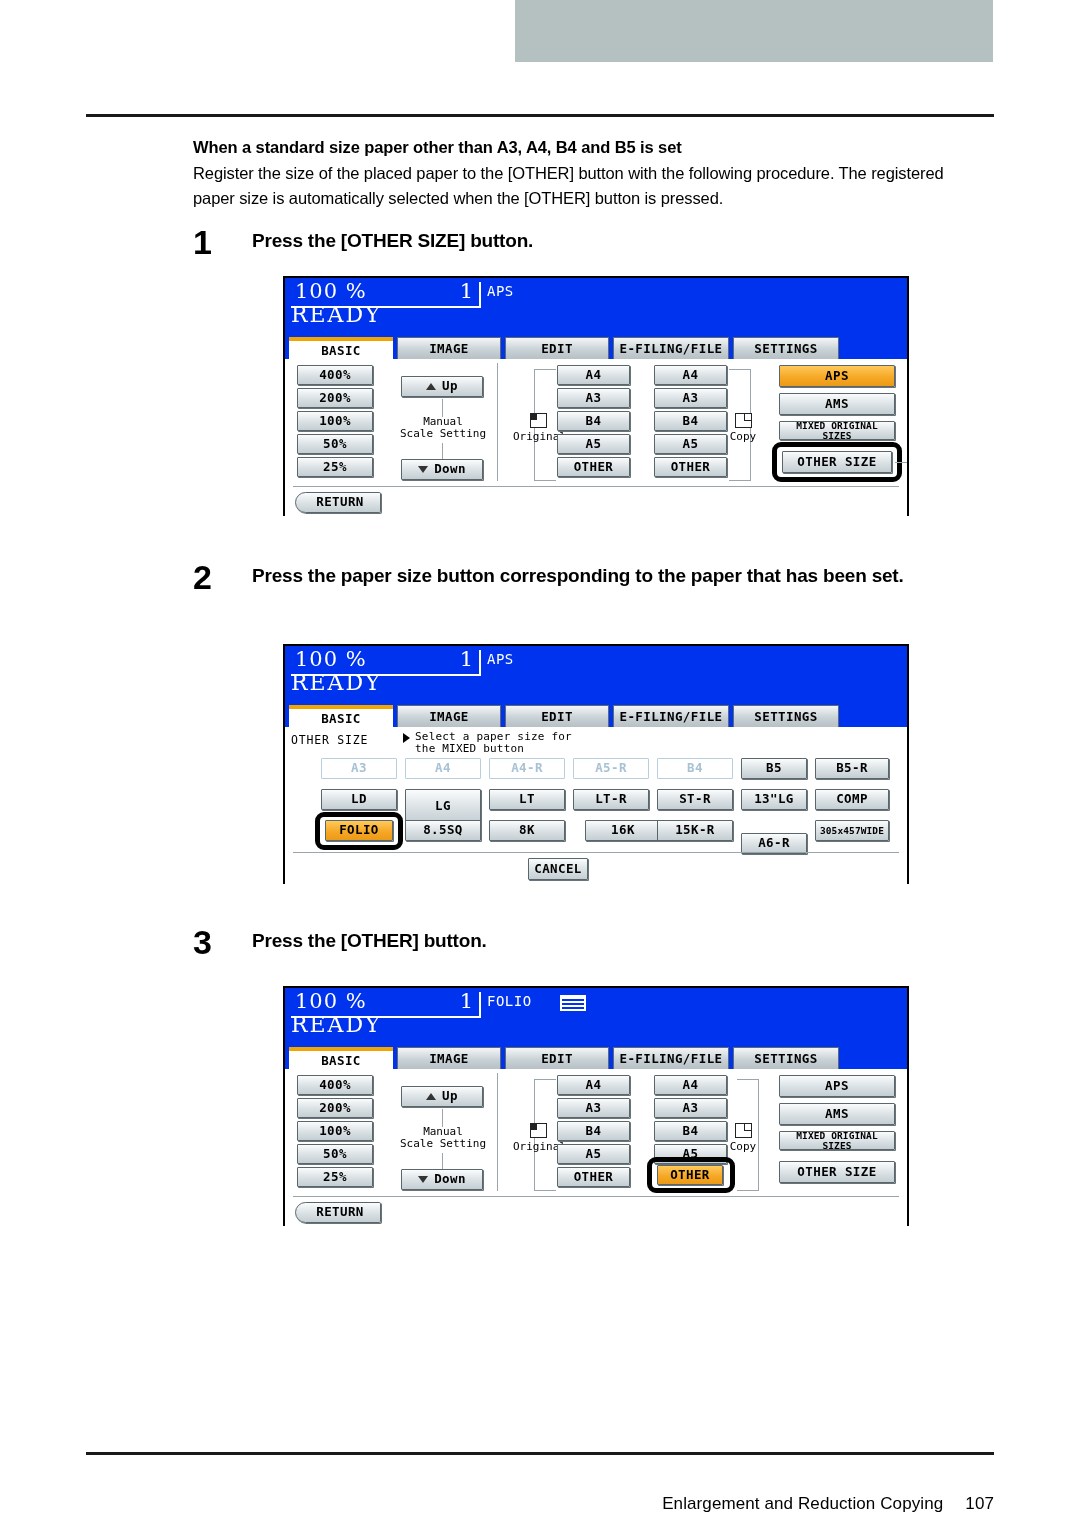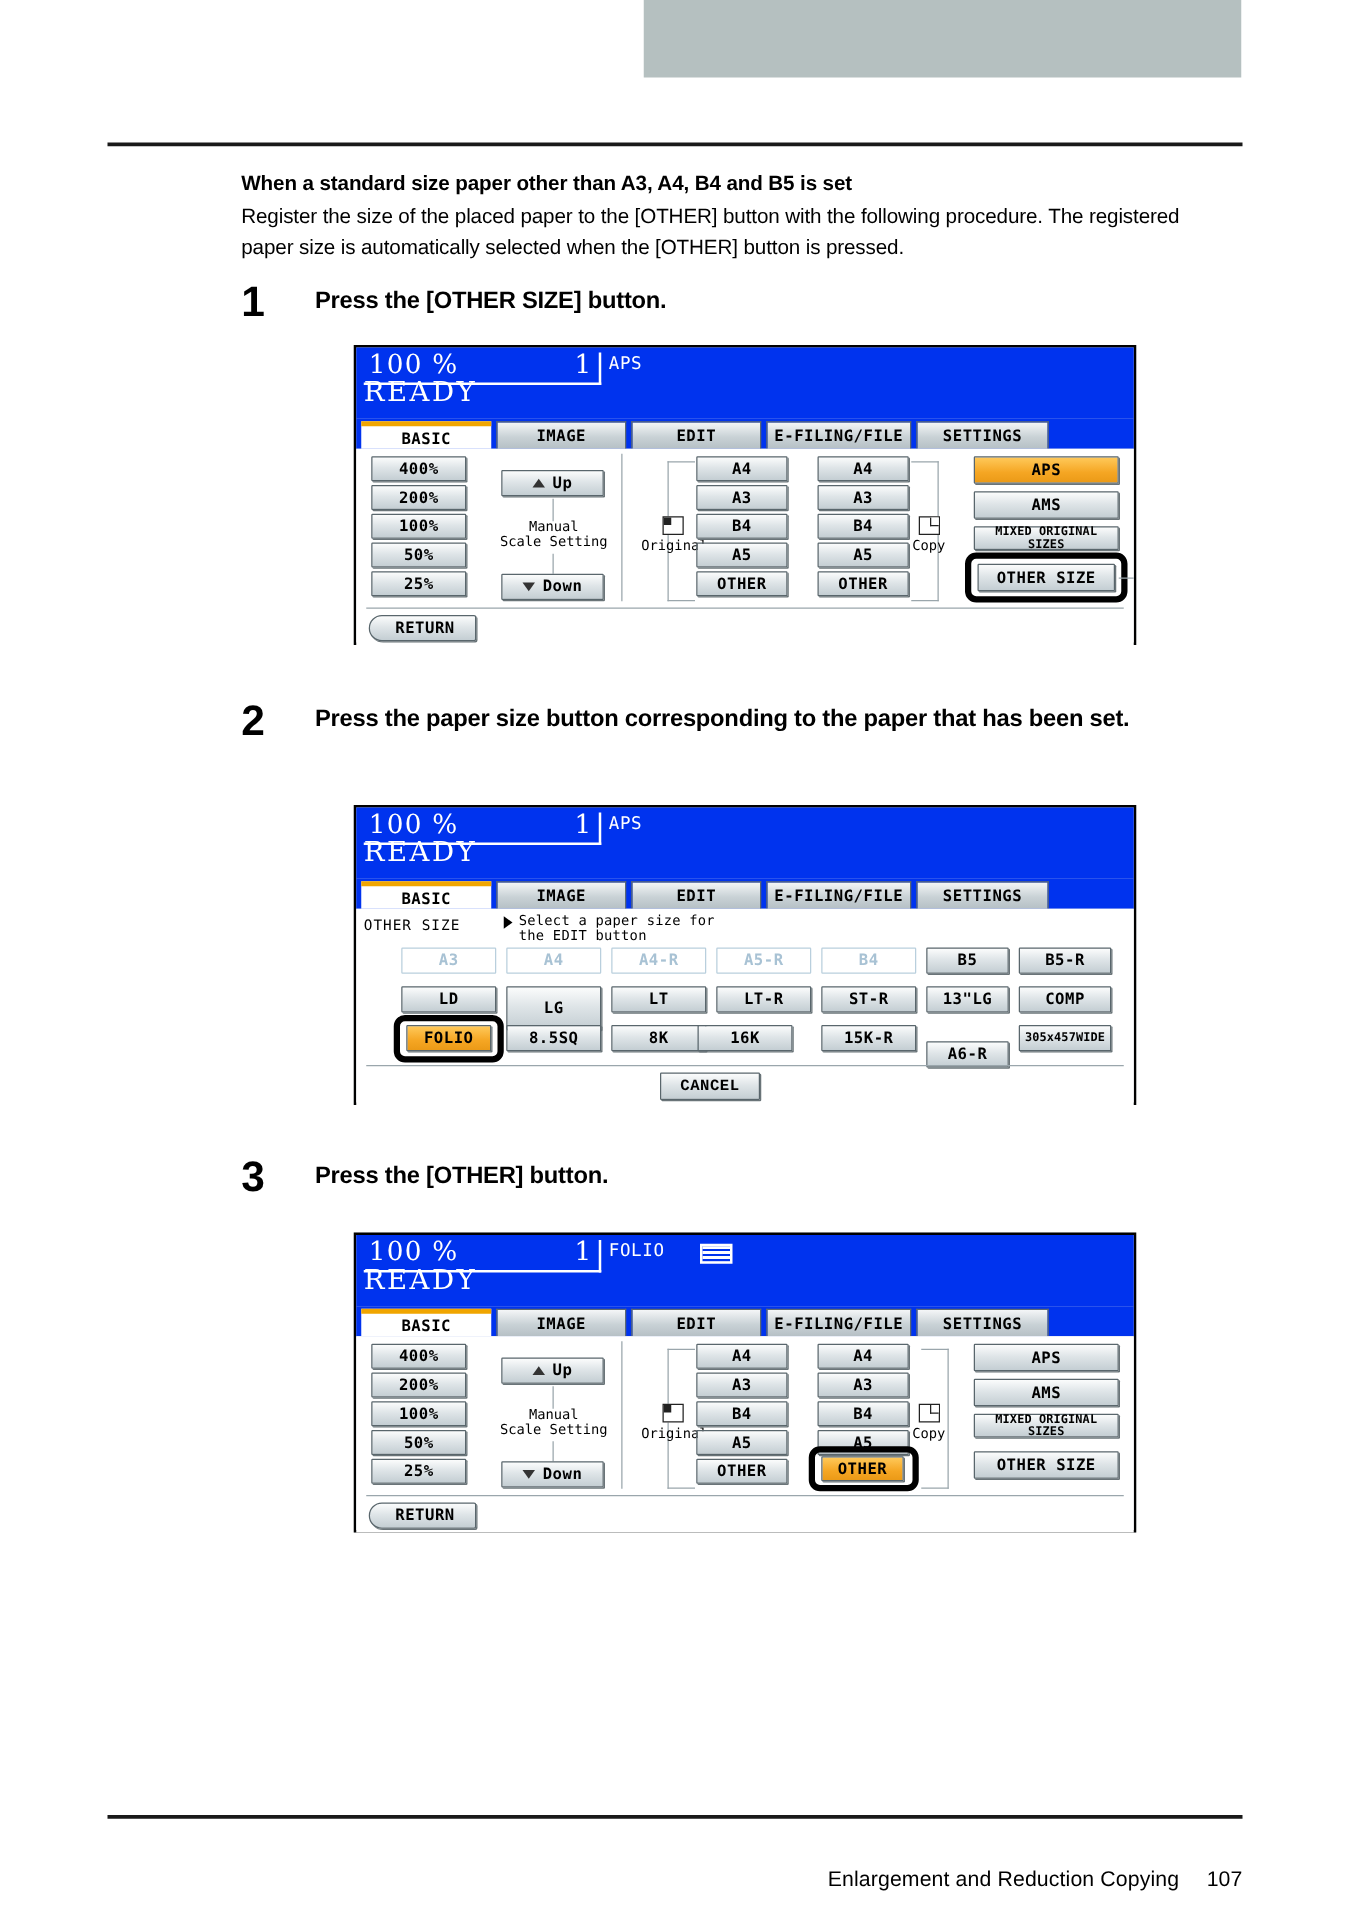--- a/index.html
+++ b/index.html
@@ -398,21 +398,21 @@
     <div class="tab" style="left:112px;width:104px;">IMAGE</div>
     <div class="tab" style="left:220px;width:104px;">EDIT</div>
     <div class="tab" style="left:328px;width:116px;">E-FILING/FILE</div>
     <div class="tab" style="left:448px;width:106px;">SETTINGS</div>
   </div>
   <div class="lcd-body">
     <div class="othersize-title">OTHER SIZE</div>
     <div class="note-arrow"></div>
     <div class="othersize-note">
       <span>Select a paper size for</span><br>
-      <span>the EDIT button</span>
+      <span>the MIXED button</span>
     </div>
 
     <div class="btn disabled" style="left:36px;top:31px;width:76px;height:21px;">A3</div>
     <div class="btn disabled" style="left:120px;top:31px;width:76px;height:21px;">A4</div>
     <div class="btn disabled" style="left:204px;top:31px;width:76px;height:21px;text-align:center;">A4-R</div>
     <div class="btn disabled" style="left:288px;top:31px;width:76px;height:21px;">A5-R</div>
     <div class="btn disabled" style="left:372px;top:31px;width:76px;height:21px;">B4</div>
     <div class="btn" style="left:456px;top:31px;width:66px;height:21px;">B5</div>
     <div class="btn" style="left:530px;top:31px;width:74px;height:21px;">B5-R</div>
 
@@ -421,27 +421,27 @@
     <div class="btn" style="left:204px;top:62px;width:76px;height:21px;">LT</div>
     <div class="btn" style="left:288px;top:62px;width:76px;height:21px;">LT-R</div>
     <div class="btn" style="left:372px;top:62px;width:76px;height:21px;">ST-R</div>
     <div class="btn" style="left:456px;top:62px;width:66px;height:21px;">13"LG</div>
     <div class="btn" style="left:530px;top:62px;width:74px;height:21px;">COMP</div>
 
     <div class="btn sel" style="left:40px;top:93px;width:68px;height:21px;">FOLIO</div>
     <div class="focus-ring" style="left:30px;top:85px;width:88px;height:38px;"></div>
     <div class="btn" style="left:120px;top:93px;width:76px;height:21px;">8.5SQ</div>
     <div class="btn" style="left:204px;top:93px;width:76px;height:21px;">8K</div>
-    <div class="btn" style="left:273px;top:93px;width:76px;height:21px;">16K</div>
+    <div class="btn" style="left:300px;top:93px;width:76px;height:21px;">16K</div>
     <div class="btn" style="left:372px;top:93px;width:76px;height:21px;">15K-R</div>
     <div class="btn" style="left:456px;top:93px;width:66px;height:21px;margin-top:13px;">A6-R</div>
     <div class="btn tiny" style="left:530px;top:93px;width:74px;height:21px;">305x457WIDE</div>
 
     <div class="sep-line" style="top:125px;"></div>
-    <div class="btn" style="left:243px;top:131px;width:80px;height:22px;font-family:Liberation Mono, monospace;">CANCEL</div>
+    <div class="btn" style="left:243px;top:131px;width:60px;height:22px;">CANCEL</div>
   </div>
 </div>
 
 <div class="lcd" id="lcd3">
   <div class="lcd-top">
     <div class="ratio-box">
       <span class="ratio-val">100 %</span>
       <span class="ratio-count">1</span>
     </div>
     <div class="hdr-mode">FOLIO</div>

